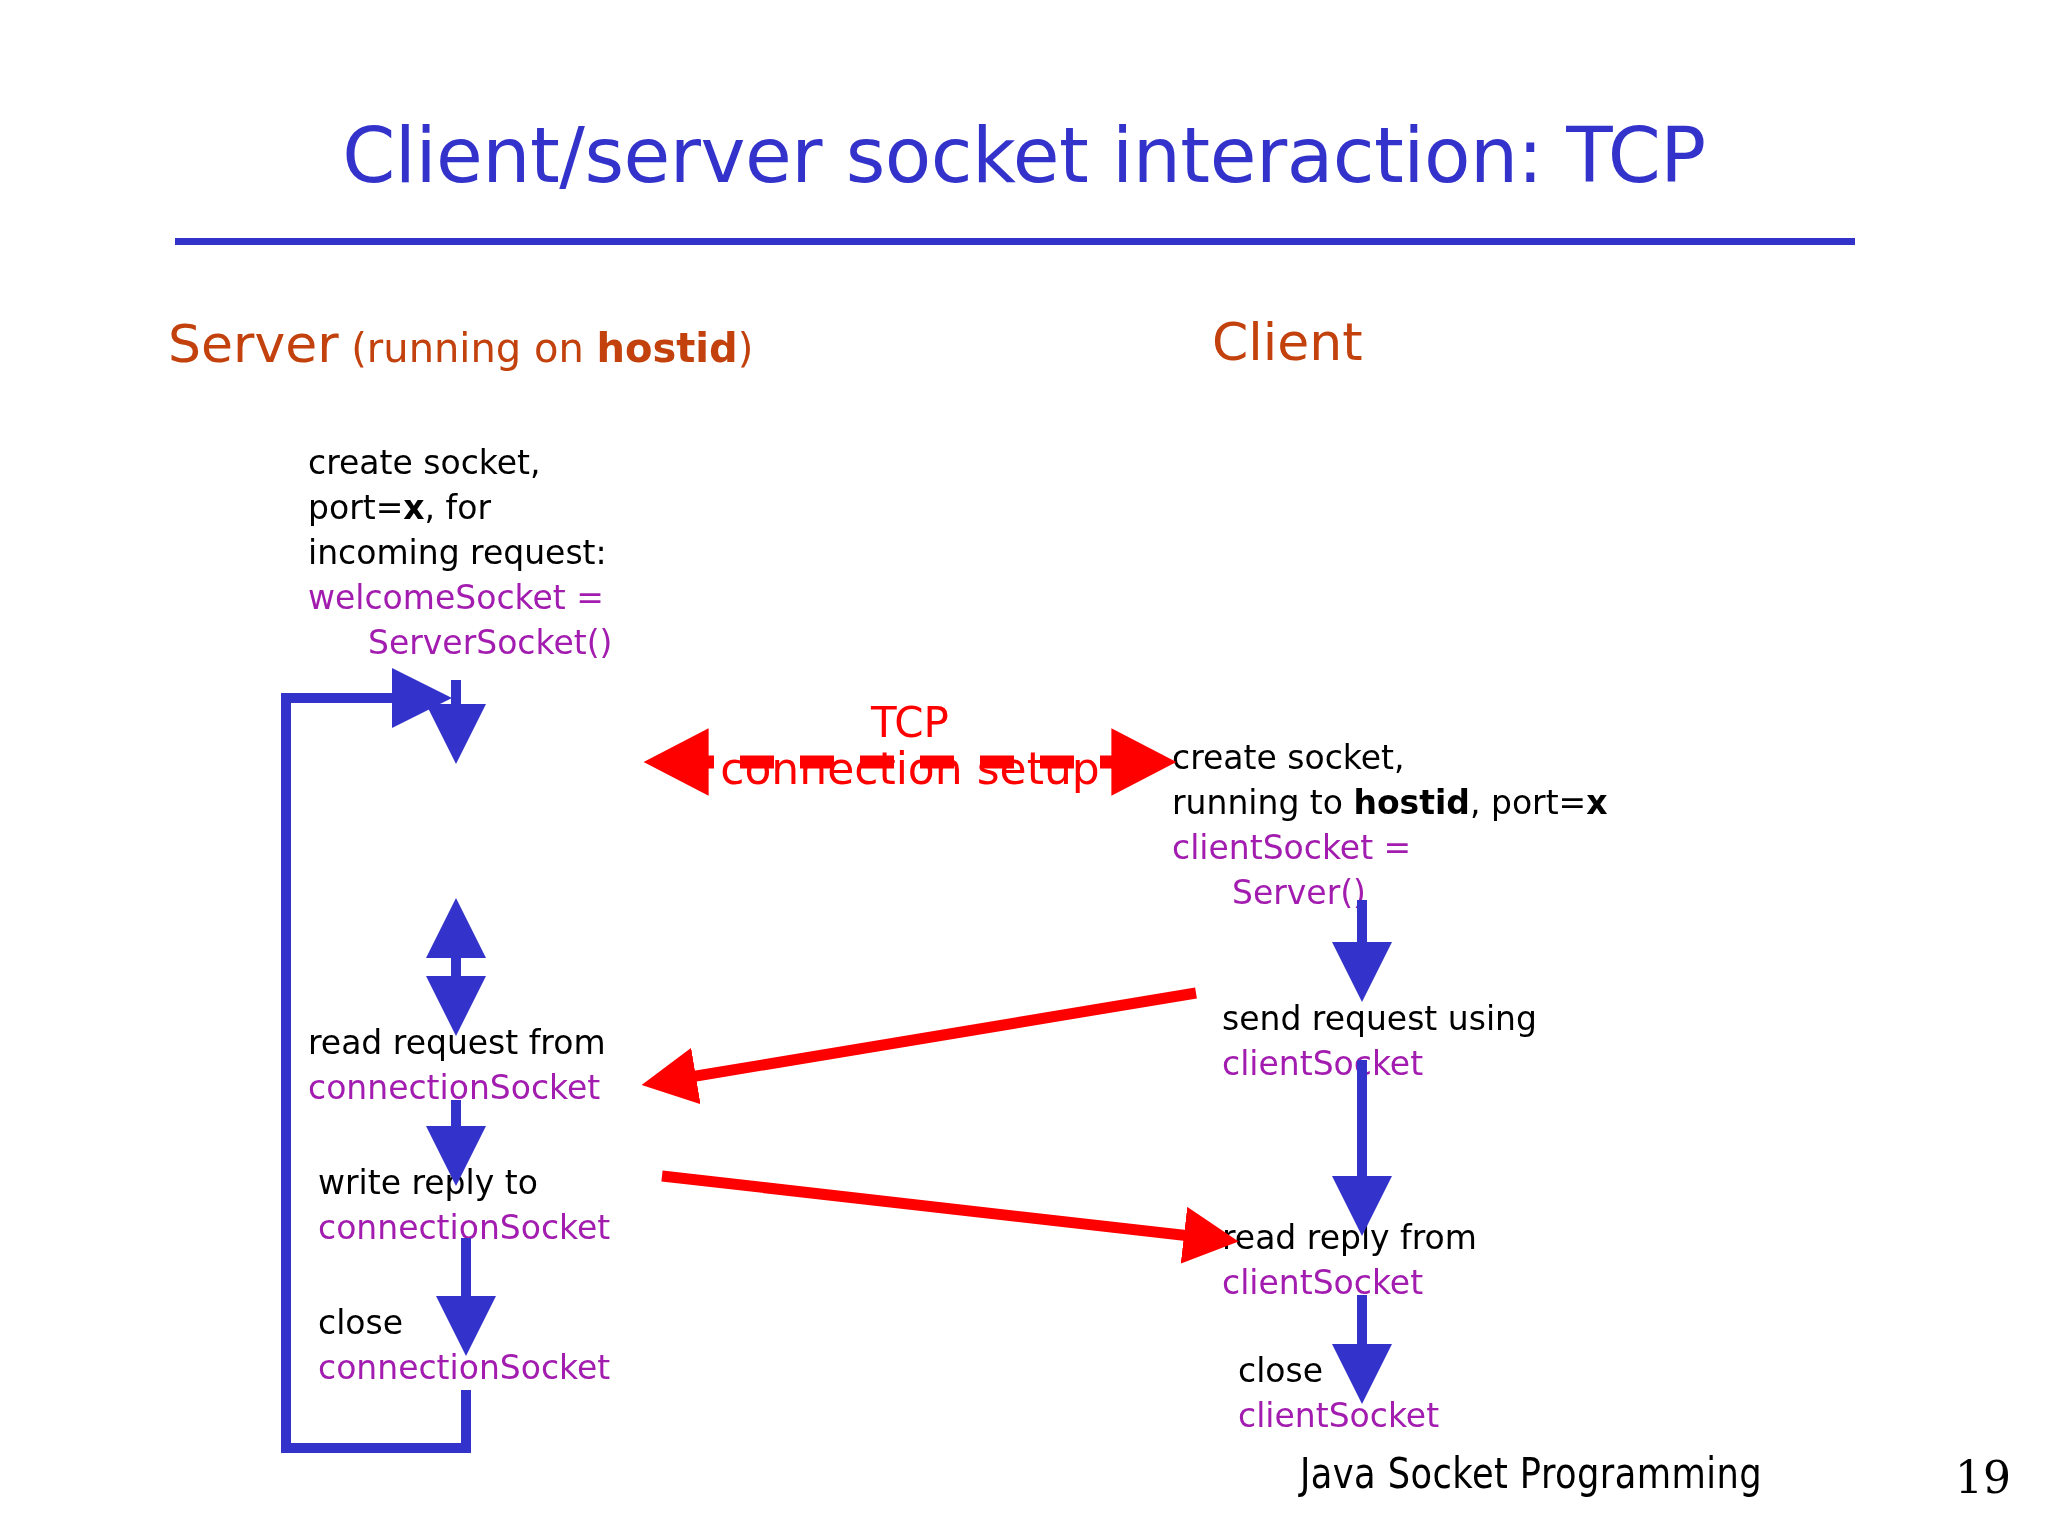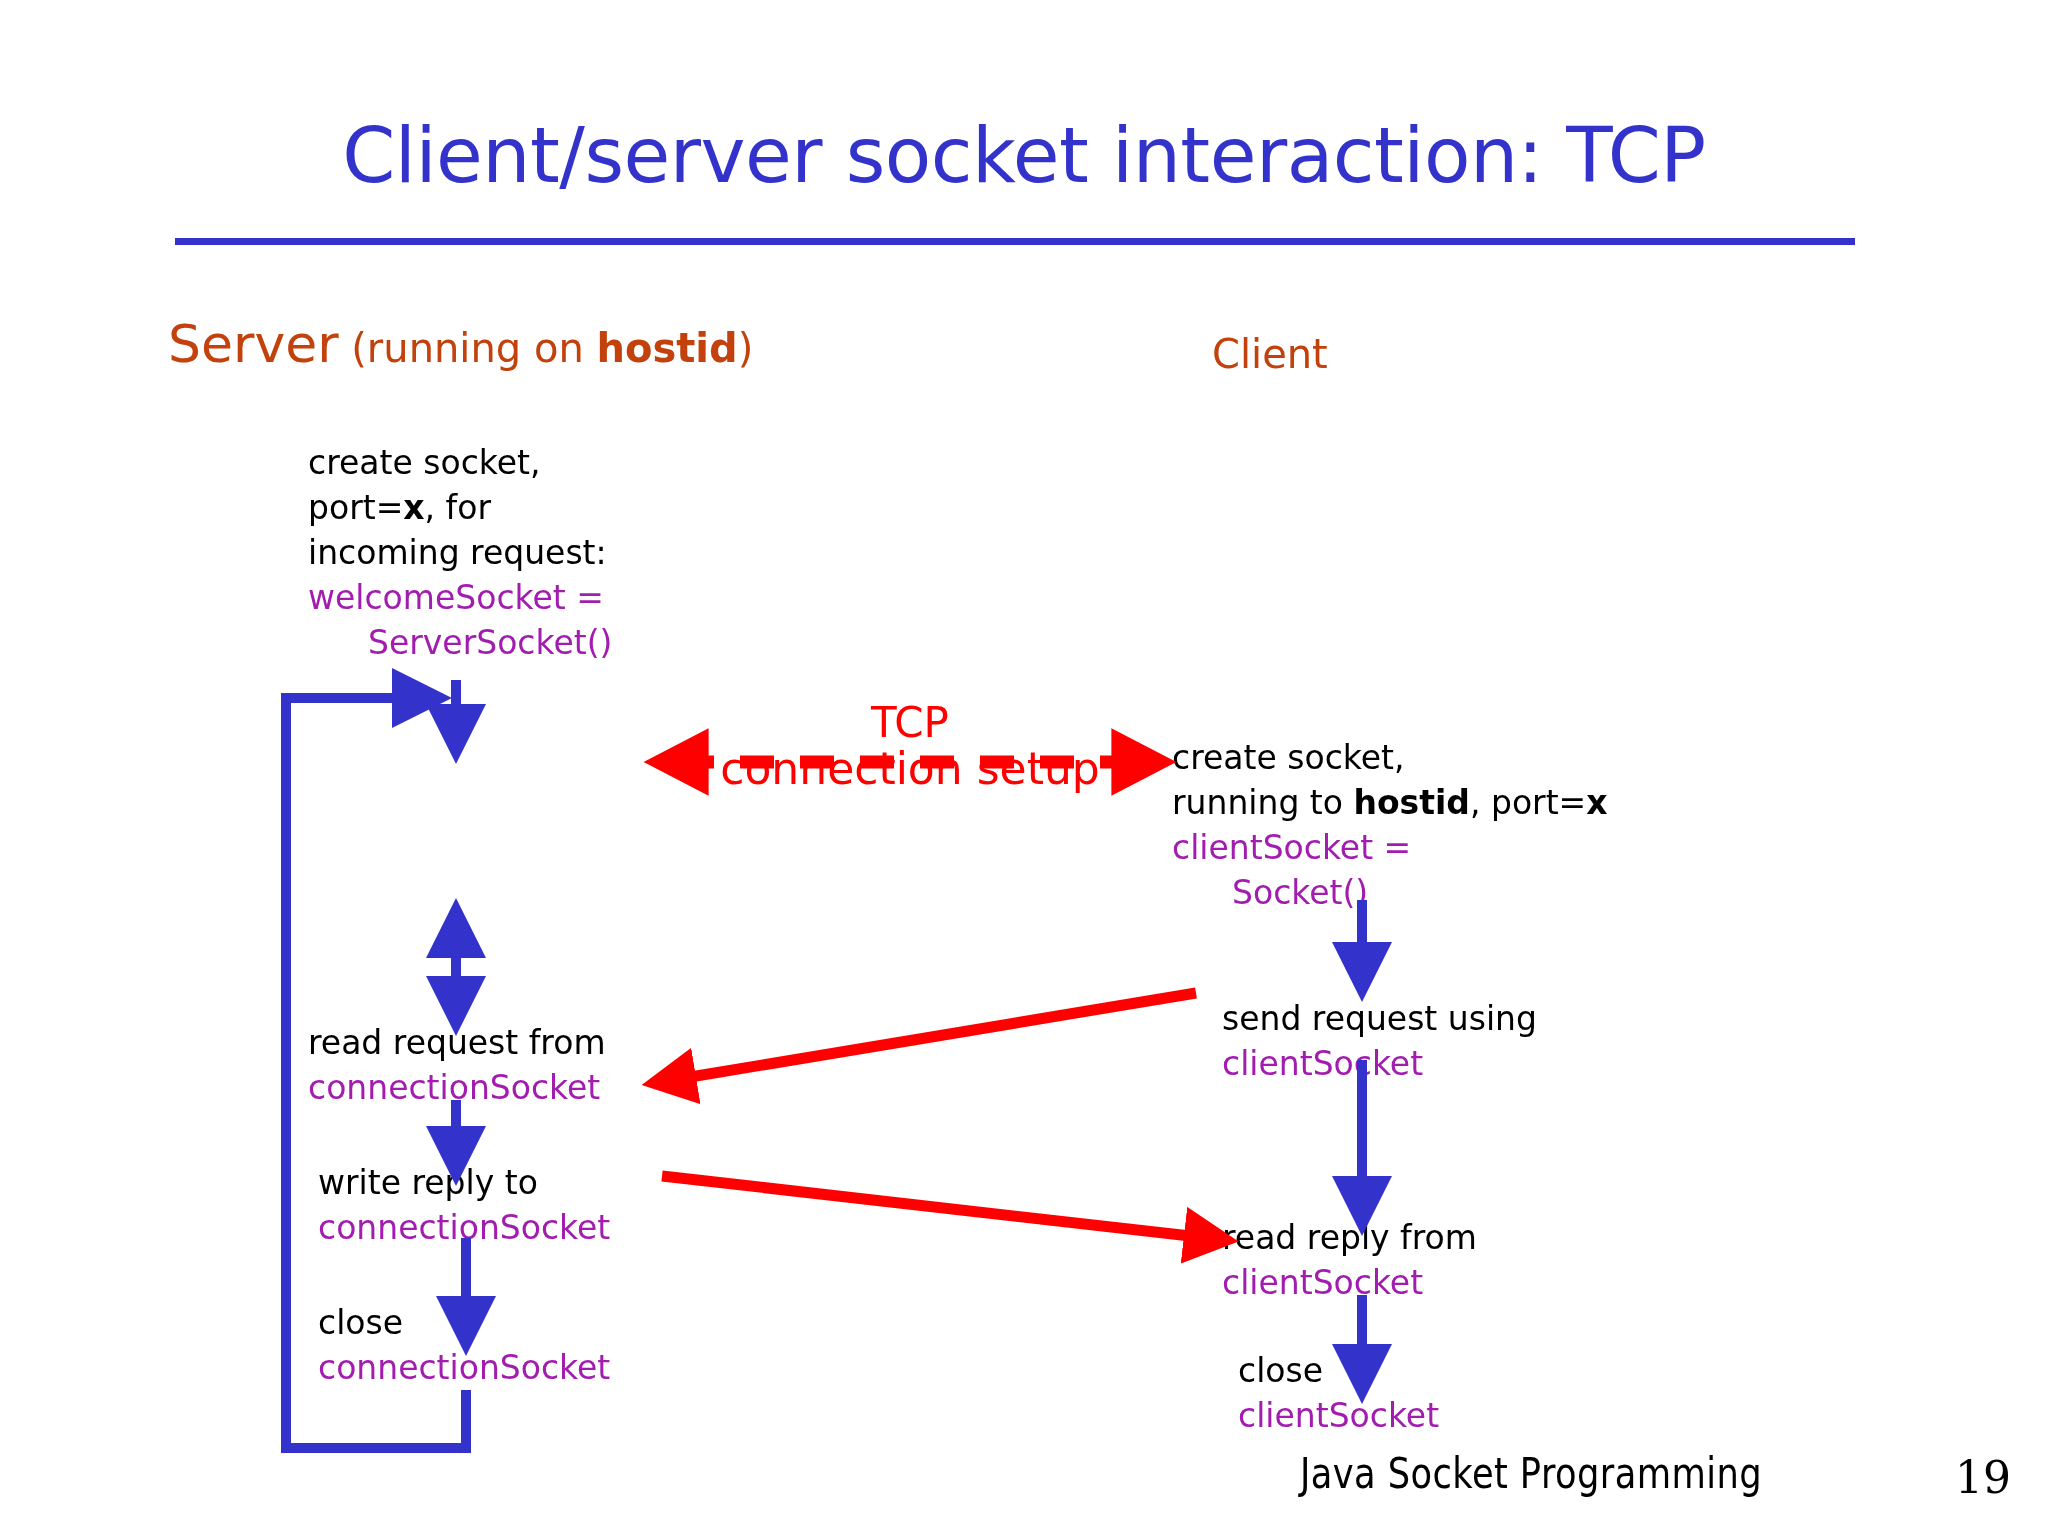--- a/index.html
+++ b/index.html
@@ -58,22 +58,22 @@
   }
   #server-header .small {
     font-size: 40px;
   }
   #server-header .bold {
     font-size: 40px;
     font-weight: bold;
   }
   #client-header {
     left: 1212px;
-    top: 334px;
-    font-size: 40px;
+    top: 316px;
+    font-size: 52px;
   }
   
   .block {
     position: absolute;
     font-family: "DejaVu Sans", sans-serif;
     font-size: 33px;
     line-height: 45px;
     color: #000000;
     white-space: nowrap;
   }
@@ -177,21 +177,21 @@
 
   <div id="blk-server-close" class="block">
     <div><span>close</span></div>
     <div><span class="code">connectionSocket</span></div>
   </div>
 
   <div id="blk-client-create" class="block">
     <div><span>create socket,</span></div>
     <div><span>running to </span><b>hostid</b><span>, port=</span><b>x</b></div>
     <div><span class="code">clientSocket =</span></div>
-    <div><span class="ind"></span><span class="code">Socket()</span></div>
+    <div><span class="ind"></span><span class="code">Server()</span></div>
   </div>
 
   <div id="blk-client-send" class="block">
     <div><span>send request using</span></div>
     <div><span class="code">clientSocket</span></div>
   </div>
 
   <div id="blk-client-read" class="block">
     <div><span>read reply from</span></div>
     <div><span class="code">clientSocket</span></div>

